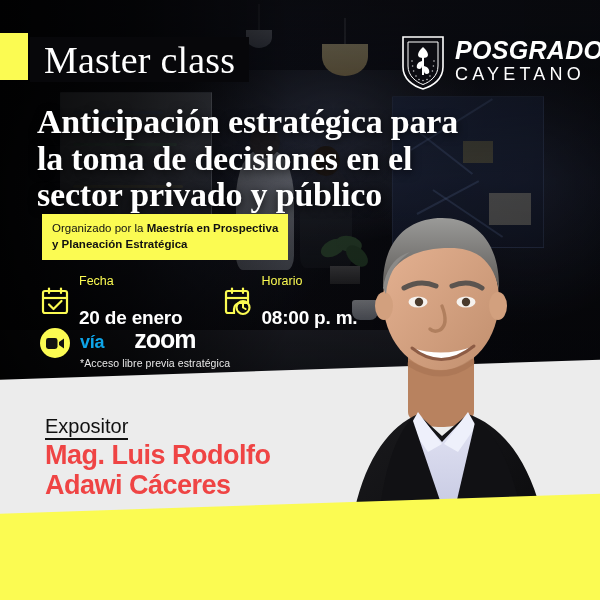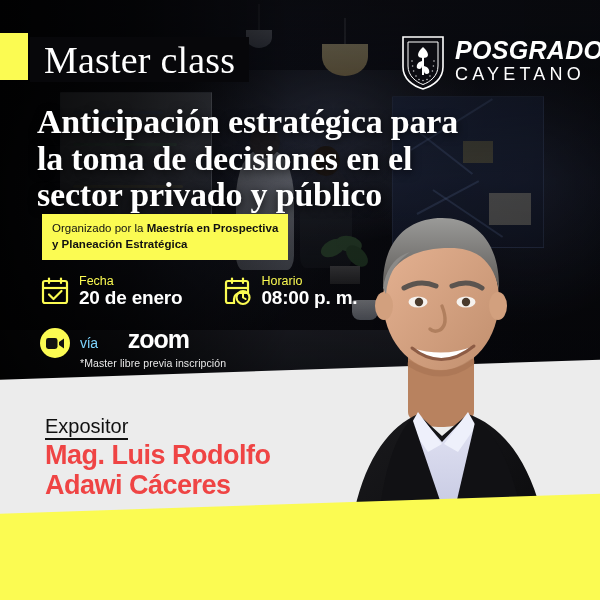--- a/index.html
+++ b/index.html
@@ -82,30 +82,30 @@
 
   
   .org{position:absolute;left:42px;top:214px;background:var(--yellow);
     padding:6px 10px 7px 10px;color:#111;font-size:11.5px;line-height:1.42;max-width:250px;}
   .org b{font-weight:bold;}
 
   
   .info-row{position:absolute;left:40px;top:275px;display:flex;gap:40px;}
   .info{display:flex;align-items:center;gap:9px;}
   .info .txt{display:flex;flex-direction:column;line-height:1;}
-  .info .lbl{color:var(--yellow);font-size:12.5px;margin-bottom:0;}
+  .info .lbl{color:var(--yellow);font-size:12.5px;margin-bottom:20px;}
   .info .val{color:#fff;font-weight:bold;font-size:19px;letter-spacing:-.2px;}
 
   
   .zoom-row{position:absolute;left:40px;top:325px;display:flex;align-items:flex-start;gap:10px;}
   .zoom-circle{width:30px;height:30px;border-radius:50%;background:var(--yellow);
     display:flex;align-items:center;justify-content:center;flex:none;margin-top:3px;}
   .zoom-txt{display:flex;flex-direction:column;}
   .zoom-line{display:flex;align-items:baseline;gap:6px;}
-  .via{color:#7dd3fc;font-size:14px;font-weight:400;letter-spacing:-.3px;}
+  .via{color:#0ea5e9;font-size:18px;font-weight:700;letter-spacing:-.3px;}
   .zoomword{color:#fff;font-size:25px;font-weight:bold;letter-spacing:-1px;margin-left:24px;}
   .zoom-note{color:#e8e8e8;font-size:10.5px;margin-top:3px;letter-spacing:.1px;}
 
   
   .gray-panel{position:absolute;left:-10px;top:380px;width:620px;height:150px;
     background:#ececec;transform:rotate(-1.9deg);transform-origin:left top;}
   .yellow-band{position:absolute;left:-10px;top:514px;width:640px;height:120px;
     background:var(--yellow);transform:rotate(-1.9deg);transform-origin:left top;}
 
   .speaker{position:absolute;left:45px;top:416px;width:320px;}
@@ -250,21 +250,21 @@
       <svg width="18" height="13" viewBox="0 0 18 13">
         <rect x="0" y="1" width="11.5" height="11" rx="2.4" fill="#111111"></rect>
         <path d="M13 5 L18 1.6 V11.4 L13 8 Z" fill="#111111"></path>
       </svg>
     </div>
     <div class="zoom-txt">
       <div class="zoom-line">
         <span class="via">vía</span>
         <span class="zoomword">zoom</span>
       </div>
-      <span class="zoom-note">*Master libre previa inscripción</span>
+      <span class="zoom-note">*Acceso libre previa estratégica</span>
     </div>
   </div>
 
   <div class="gray-panel"></div>
 
   <div class="portrait">
     <svg viewBox="0 0 300 404" width="300" height="404">
       <defs>
         <linearGradient id="skin" x1="0" y1="0" x2="1" y2="1">
           <stop offset="0" stop-color="#e6b393"></stop>

